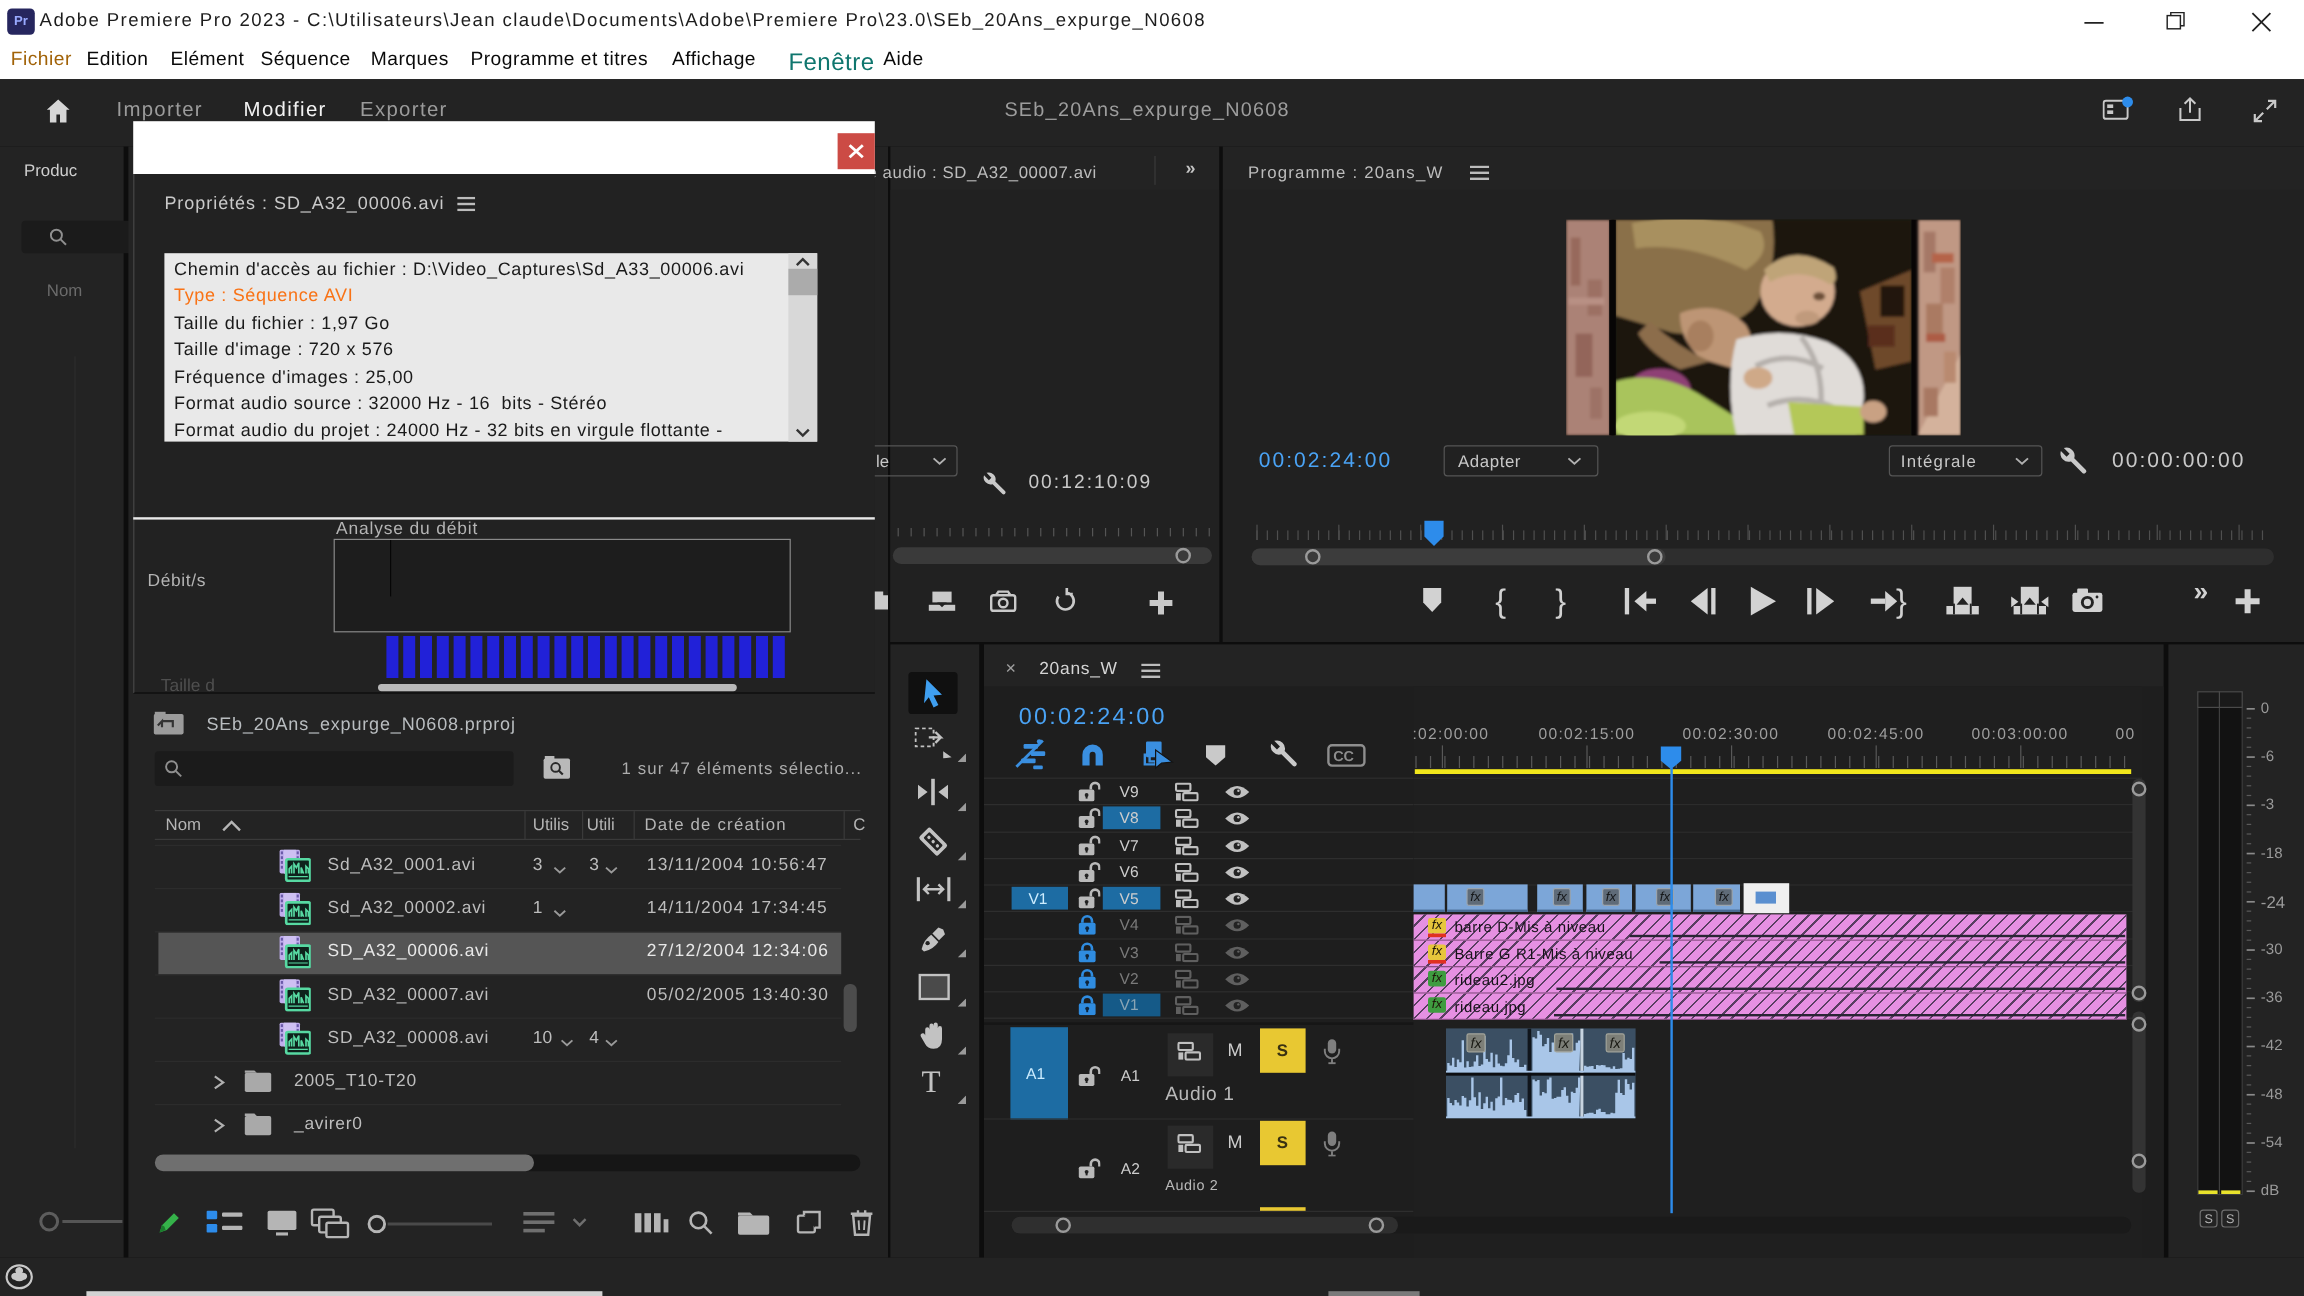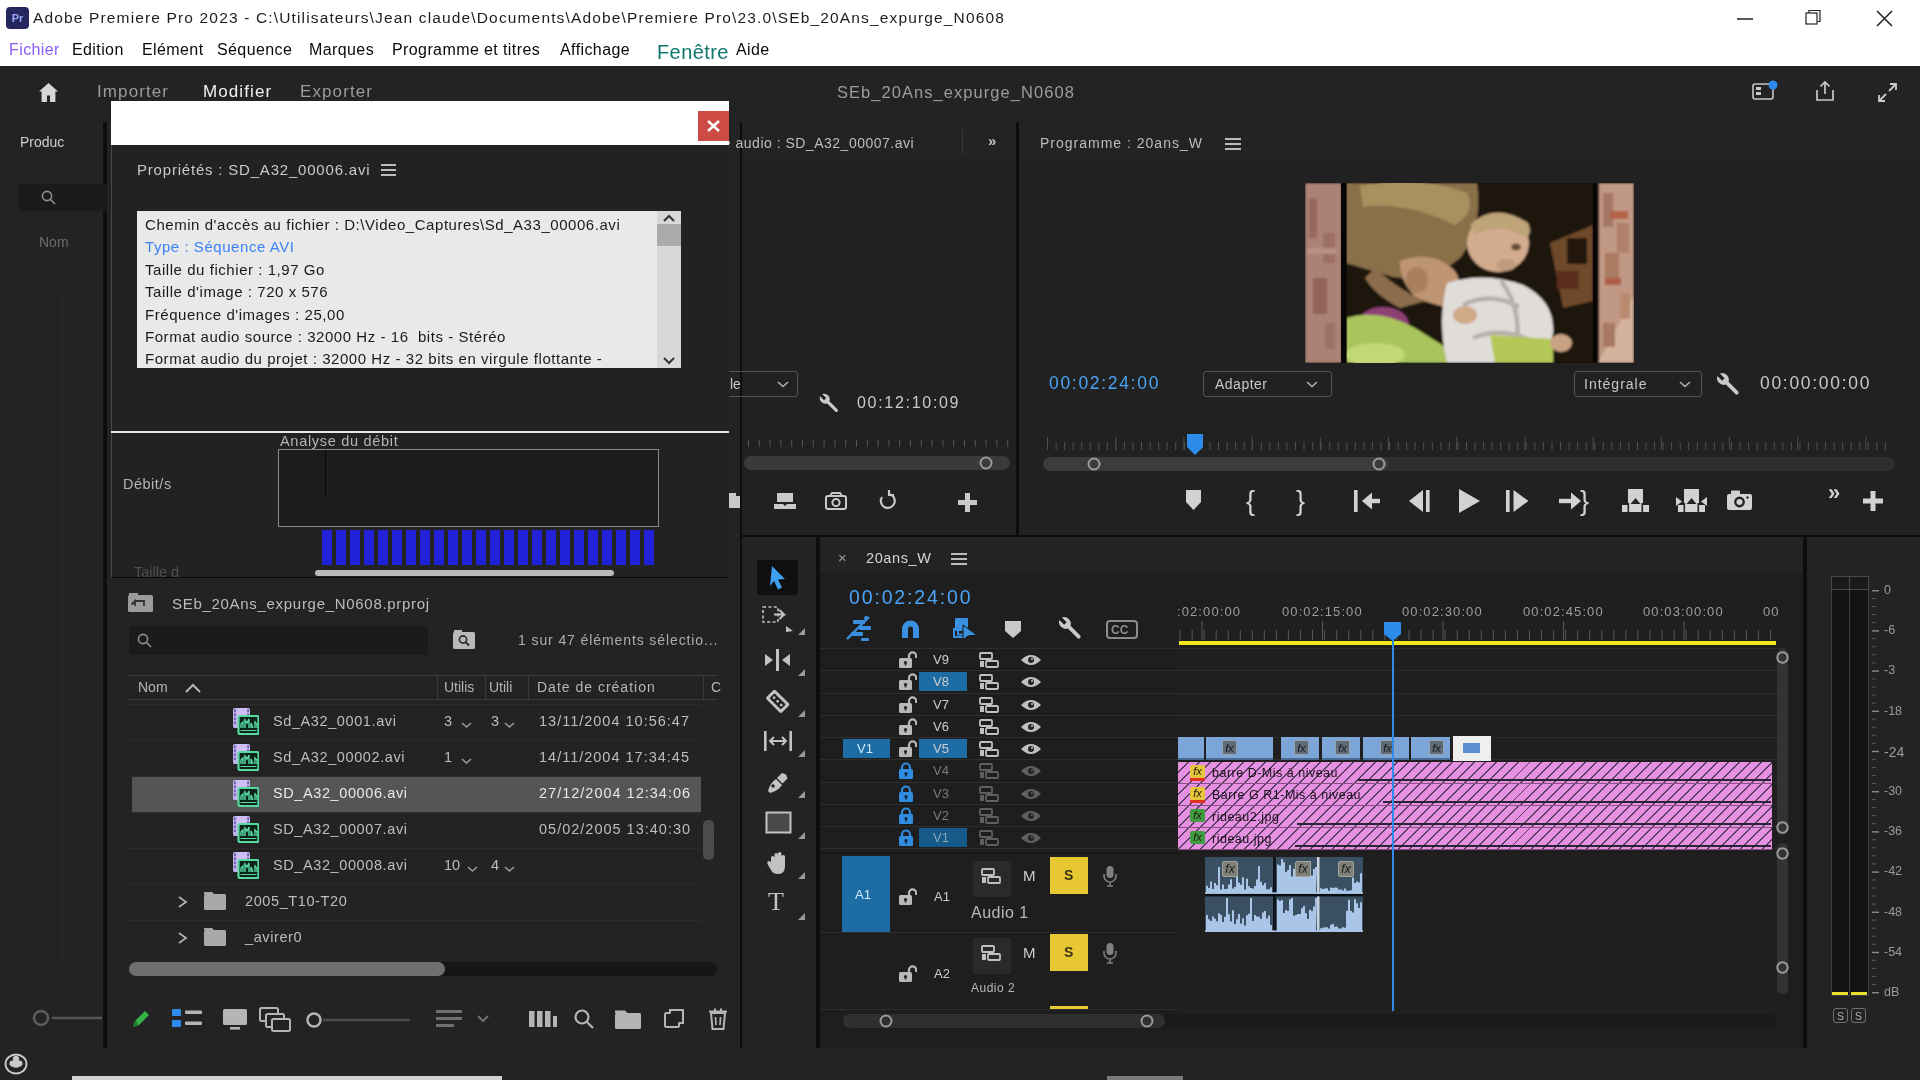--- a/index.html
+++ b/index.html
@@ -8,21 +8,21 @@
 </style></head><body>
 <div class="a" style="left:0;top:0;width:1920px;height:66px;background:#fff"></div>
 <div class="a" style="left:6px;top:7px;width:23px;height:22px;background:#26265e;border-radius:4px;color:#99aaff;font-size:11px;font-weight:bold;text-align:center;line-height:22px">Pr</div>
 <div class="txt" style="left:33px;top:9px;font-size:15.5px;letter-spacing:1.15px;color:#1d1d1d">Adobe Premiere Pro 2023 - C:\Utilisateurs\Jean claude\Documents\Adobe\Premiere Pro\23.0\SEb_20Ans_expurge_N0608</div>
 <svg class="a" style="left:1730px;top:8px" width="180" height="22" viewBox="0 0 180 22">
     <line x1="7" y1="11" x2="23" y2="11" stroke="#222" stroke-width="1.5"></line>
     <rect x="76" y="5" width="11" height="11" fill="none" stroke="#222" stroke-width="1.2"></rect>
     <path d="M79 5 v-2.5 h11 v11 h-2.5" fill="none" stroke="#222" stroke-width="1.2"></path>
     <path d="M147 3 l15 15 M162 3 l-15 15" stroke="#222" stroke-width="1.5"></path>
   </svg>
-<div class="txt" style="left:9px;top:41px;font-size:16px;letter-spacing:0.4px;color:#8b5cf6">Fichier</div>
+<div class="txt" style="left:9px;top:41px;font-size:16px;letter-spacing:0.4px;color:#a16207">Fichier</div>
 <div class="txt" style="left:72px;top:41px;font-size:16px;letter-spacing:0.4px;color:#0a0a0a">Edition</div>
 <div class="txt" style="left:142px;top:41px;font-size:16px;letter-spacing:0.4px;color:#0a0a0a">Elément</div>
 <div class="txt" style="left:217px;top:41px;font-size:16px;letter-spacing:0.4px;color:#0a0a0a">Séquence</div>
 <div class="txt" style="left:309px;top:41px;font-size:16px;letter-spacing:0.4px;color:#0a0a0a">Marques</div>
 <div class="txt" style="left:392px;top:41px;font-size:16px;letter-spacing:0.4px;color:#0a0a0a">Programme et titres</div>
 <div class="txt" style="left:560px;top:41px;font-size:16px;letter-spacing:0.4px;color:#0a0a0a">Affichage</div>
 <div class="txt" style="left:657px;top:41px;font-size:20px;letter-spacing:0.4px;color:#0f766e">Fenêtre</div>
 <div class="txt" style="left:736px;top:41px;font-size:16px;letter-spacing:0.4px;color:#0a0a0a">Aide</div>
 <div class="a" style="left:0;top:66px;width:1920px;height:56px;background:#232323"></div>
 <svg class="a" style="left:37px;top:81px" width="23" height="23" viewBox="0 0 23 23">
@@ -1146,26 +1146,26 @@
 <div class="txt" style="left:137px;top:161px;font-size:15px;letter-spacing:0.8px;color:#c9c9c9">Propriétés : SD_A32_00006.avi</div>
 <svg class="a" style="left:381px;top:164px" width="15" height="12" viewBox="0 0 15 12">
     <g fill="#bcbcbc">
       <rect x="0" y="0" width="15" height="2"></rect>
       <rect x="0" y="5" width="15" height="2"></rect>
       <rect x="0" y="10" width="15" height="2"></rect>
     </g>
   </svg>
 <div class="a" style="left:137px;top:211px;width:544px;height:157px;background:#e9e9e9"></div>
 <div class="txt" style="left:145px;top:216.0px;font-size:15px;letter-spacing:0.55px;color:#1a1a1a">Chemin d'accès au fichier : D:\Video_Captures\Sd_A33_00006.avi</div>
-<div class="txt" style="left:145px;top:238.4px;font-size:15px;letter-spacing:0.55px;color:#3b82f6">Type : Séquence AVI</div>
+<div class="txt" style="left:145px;top:238.4px;font-size:15px;letter-spacing:0.55px;color:#f97316">Type : Séquence AVI</div>
 <div class="txt" style="left:145px;top:260.8px;font-size:15px;letter-spacing:0.55px;color:#1a1a1a">Taille du fichier : 1,97 Go</div>
 <div class="txt" style="left:145px;top:283.2px;font-size:15px;letter-spacing:0.55px;color:#1a1a1a">Taille d'image : 720 x 576</div>
 <div class="txt" style="left:145px;top:305.6px;font-size:15px;letter-spacing:0.55px;color:#1a1a1a">Fréquence d'images : 25,00</div>
 <div class="txt" style="left:145px;top:328.0px;font-size:15px;letter-spacing:0.55px;color:#1a1a1a">Format audio source : 32000 Hz - 16&nbsp;&nbsp;bits - Stéréo</div>
-<div class="txt" style="left:145px;top:350.4px;font-size:15px;letter-spacing:0.55px;color:#1a1a1a">Format audio du projet : 32000 Hz - 32 bits en virgule flottante -</div>
+<div class="txt" style="left:145px;top:350.4px;font-size:15px;letter-spacing:0.55px;color:#1a1a1a">Format audio du projet : 24000 Hz - 32 bits en virgule flottante -</div>
 <div class="a" style="left:657px;top:211px;width:24px;height:157px;background:#d8d8d8"></div>
 <div class="a" style="left:657px;top:224px;width:24px;height:22px;background:#ababab"></div>
 <svg class="a" style="left:662px;top:214px" width="14" height="9" viewBox="0 0 14 9">
     <path d="M2 7 L7 2 l5 5" fill="none" stroke="#333" stroke-width="2"></path>
   </svg>
 <svg class="a" style="left:662px;top:356px" width="14" height="9" viewBox="0 0 14 9">
     <path d="M2 2 l5 5 5-5" fill="none" stroke="#333" stroke-width="2"></path>
   </svg>
 <div class="a" style="left:111px;top:431px;width:618px;height:2px;background:#e8e8e8"></div>
 <div class="txt" style="left:280px;top:433px;font-size:14.5px;letter-spacing:0.7px;color:#b4b4b4">Analyse du débit</div>

